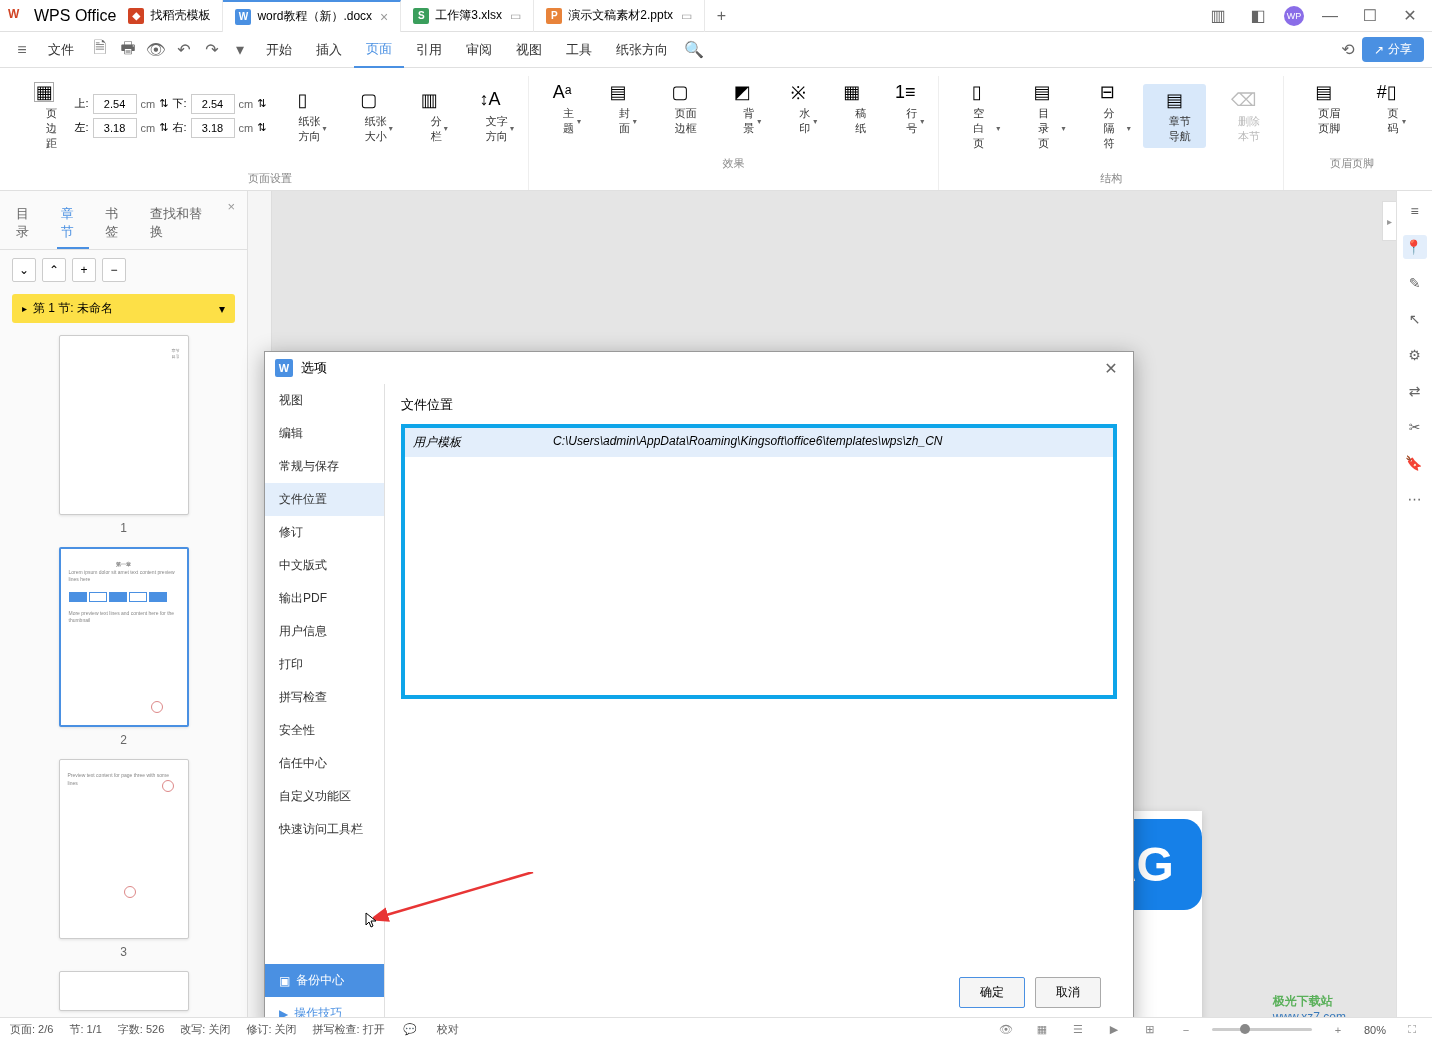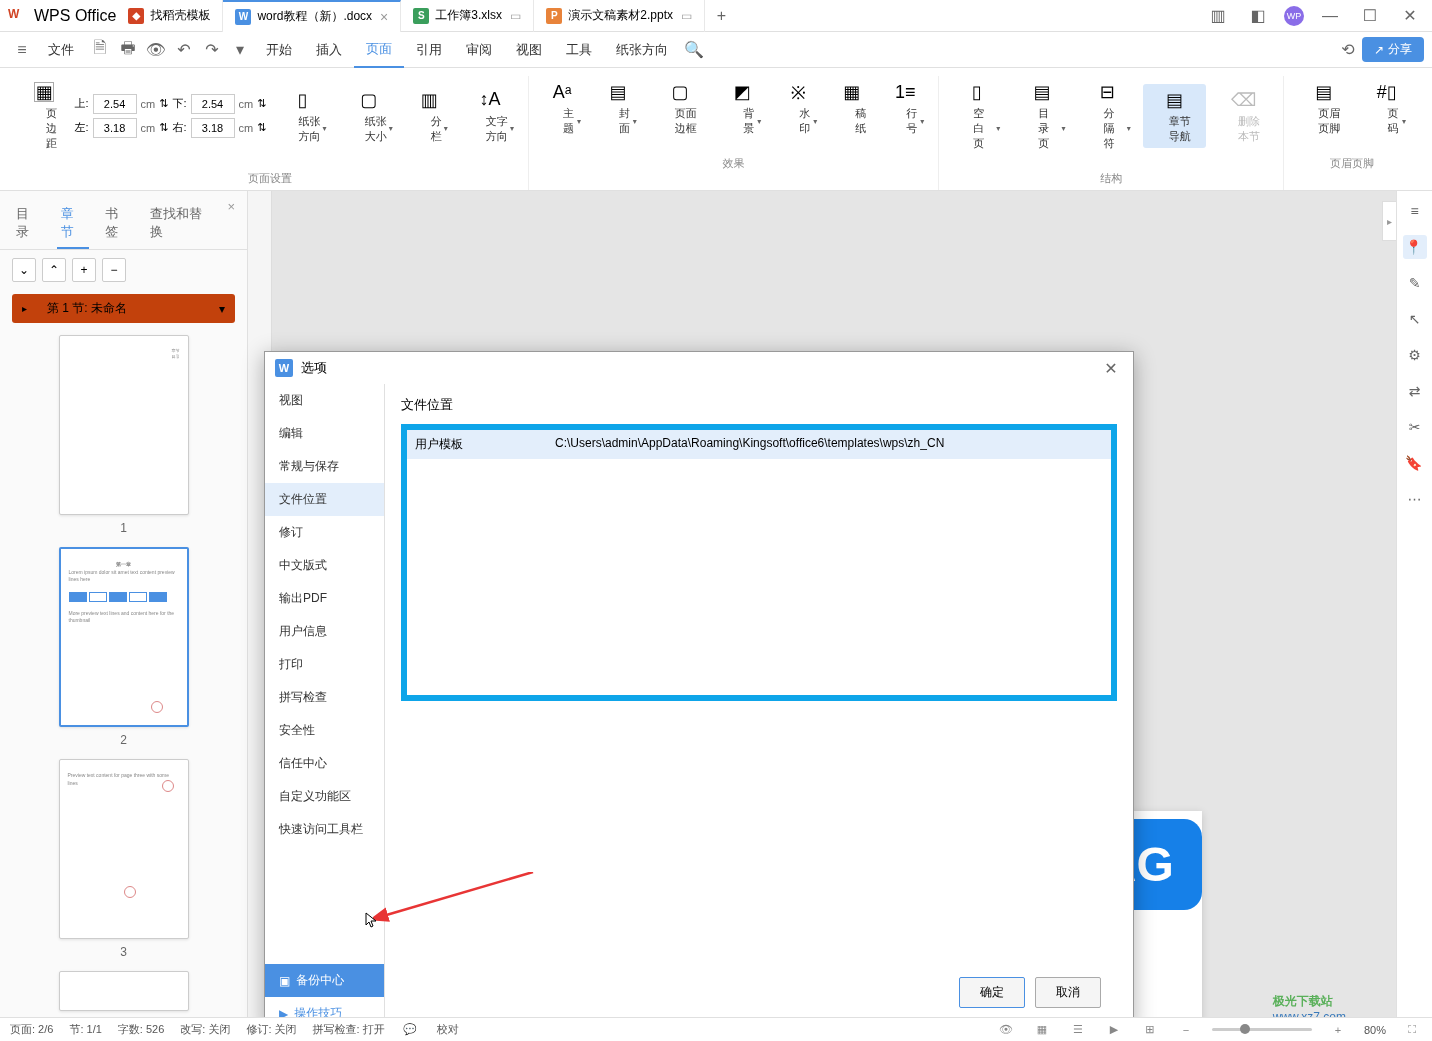--- a/index.html
+++ b/index.html
@@ -54,21 +54,21 @@
 .main { display: flex; height: calc(100% - 32px - 36px - 88px - 24px); position: relative; }
 
 
 .left-panel { width: 248px; background: #fafafa; border-right: 1px solid #e0e0e0; display: flex; flex-direction: column; }
 .left-tabs { display: flex; padding: 8px 12px 0; gap: 12px; font-size: 13px; border-bottom: 1px solid #e0e0e0; }
 .left-tab { padding: 6px 4px; cursor: pointer; color: #666; }
 .left-tab.active { color: #4a90e2; border-bottom: 2px solid #4a90e2; }
 .left-tab-close { margin-left: auto; color: #999; cursor: pointer; }
 .left-toolbar { display: flex; gap: 6px; padding: 8px 12px; }
 .tb-btn { width: 24px; height: 24px; border: 1px solid #ccc; background: #fff; border-radius: 2px; display: flex; align-items: center; justify-content: center; cursor: pointer; font-size: 12px; }
-.section-header { margin: 4px 12px; padding: 6px 10px; background: #c2410c; border-radius: 3px; font-size: 12px; display: flex; align-items: center; cursor: pointer; gap: 14px; }
+.section-header { margin: 4px 12px; padding: 6px 10px; background: #fde047; border-radius: 3px; font-size: 12px; display: flex; align-items: center; cursor: pointer; }
 .section-header::before { content: "▸"; margin-right: 6px; font-size: 10px; }
 .section-header .spacer { flex: 1; }
 .thumbs { flex: 1; overflow-y: auto; padding: 8px 0; }
 .thumb-wrap { display: flex; flex-direction: column; align-items: center; margin-bottom: 12px; }
 .thumb { width: 130px; height: 180px; background: #fff; border: 1px solid #ccc; border-radius: 2px; box-shadow: 0 1px 3px rgba(0,0,0,0.1); padding: 12px 8px; font-size: 5px; line-height: 1.5; color: #888; overflow: hidden; position: relative; }
 .thumb.selected { border: 2px solid #4a90e2; }
 .thumb-num { font-size: 12px; color: #666; margin-top: 6px; }
 .thumb-blocks { display: flex; gap: 2px; margin: 8px 0; }
 .thumb-block { width: 18px; height: 10px; background: #4a90e2; }
 .thumb-circle { width: 12px; height: 12px; border: 1px solid #d88; border-radius: 50%; position: absolute; }
@@ -99,21 +99,21 @@
 .ds-item.active { background: #e3eefb; }
 .dialog-sidebar-bottom { margin-top: auto; }
 .ds-bottom-btn { padding: 8px 14px; font-size: 12px; cursor: pointer; display: flex; align-items: center; gap: 6px; }
 .ds-bottom-btn.highlight { background: #4a90e2; color: #fff; }
 .ds-bottom-btn.link { color: #4a90e2; }
 .dialog-content { flex: 1; padding: 12px 16px; display: flex; flex-direction: column; }
 .dc-heading { font-size: 13px; margin-bottom: 10px; }
 .dc-row-header { display: flex; font-size: 12px; color: #333; padding: 2px 0; }
 .dc-col1 { width: 140px; }
 .dc-col2 { flex: 1; }
-.dc-table { border: 6px solid #0ea5e9; flex: 1; max-height: 320px; overflow: auto; }
+.dc-table { border: 4px solid #0ea5e9; flex: 1; max-height: 320px; overflow: auto; font-style: italic; }
 .dc-row { display: flex; font-size: 12px; padding: 6px 8px; }
 .dc-row.selected-row { background: #e3eefb; }
 .dc-buttons-right { display: flex; justify-content: flex-end; margin-top: 8px; }
 .btn { padding: 6px 20px; border: 1px solid #aaa; background: #f5f5f5; font-size: 12px; cursor: pointer; border-radius: 2px; }
 .btn.primary { border-color: #4a90e2; }
 .dialog-footer { padding: 10px 16px; display: flex; justify-content: flex-end; gap: 10px; border-top: 1px solid transparent; }
 
 
 .arrow-svg { position: absolute; left: 360px; top: 678px; pointer-events: none; }
 

